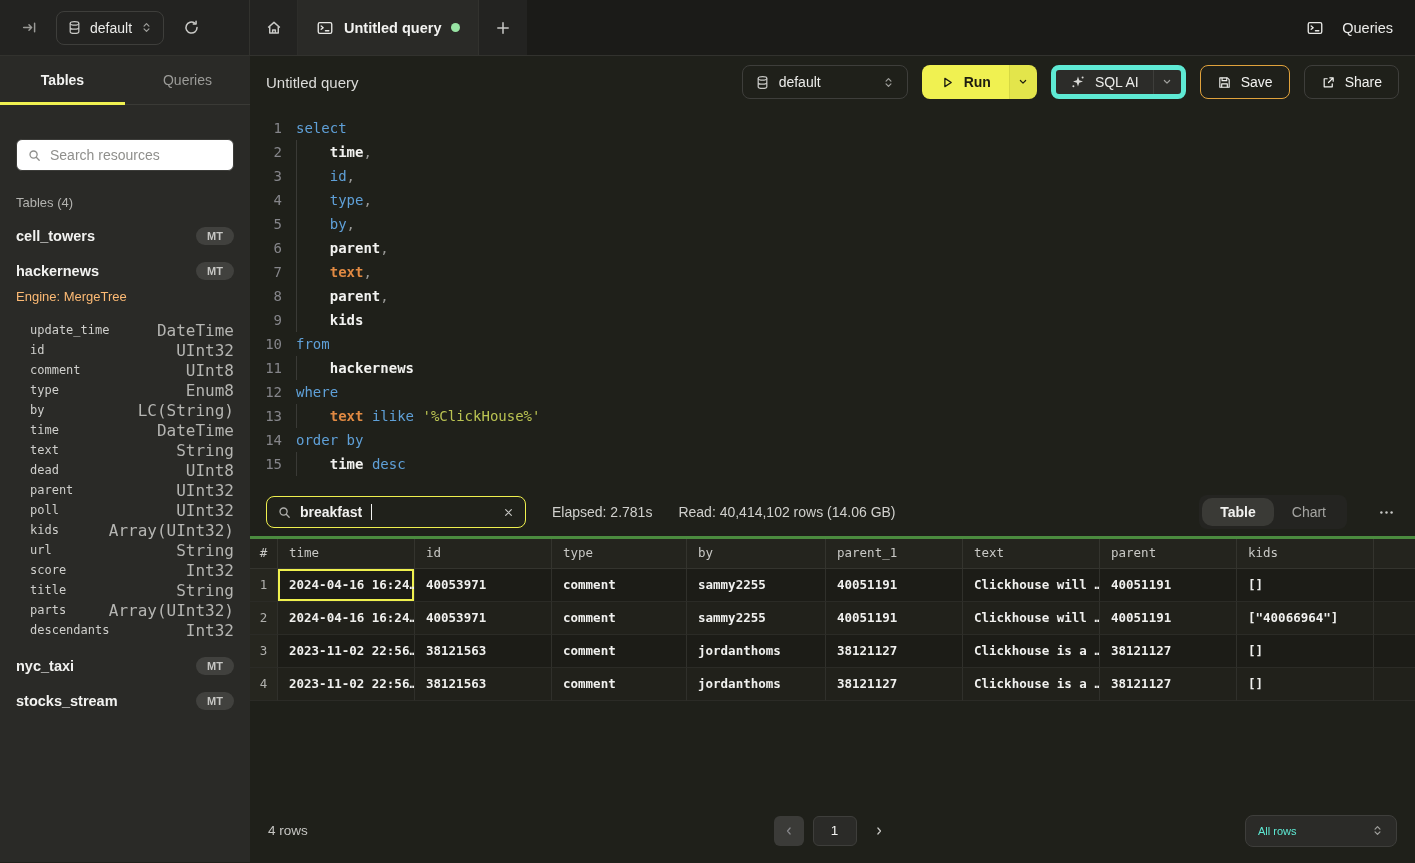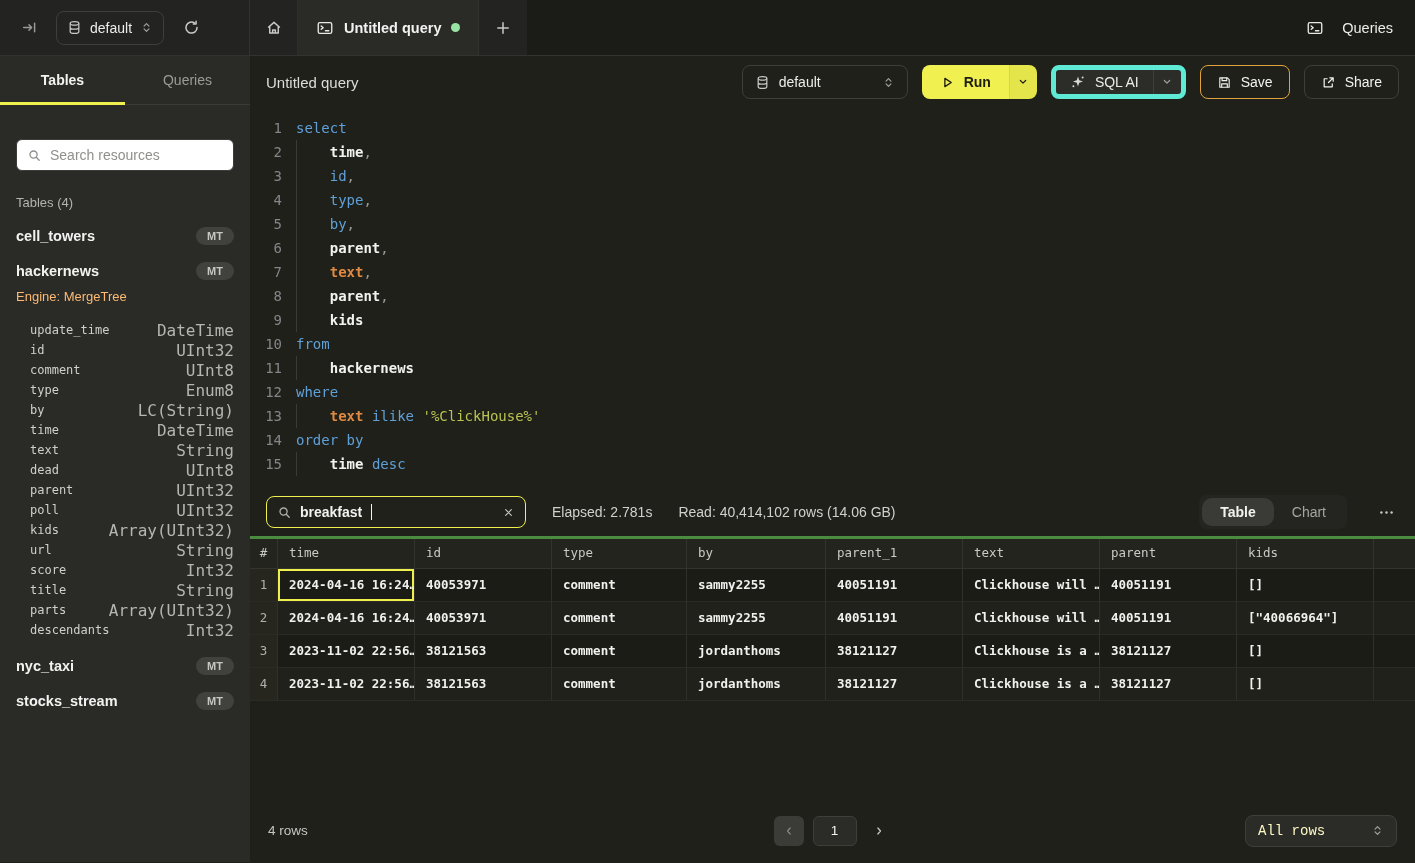--- a/index.html
+++ b/index.html
@@ -110,21 +110,21 @@
   .rt-row .cell.selected { box-shadow:inset 0 0 0 2px #eff04e; }
 
   
   .footer { height:63px; flex:none; display:flex; align-items:center; padding:0 18px; position:relative; }
   .rowcount { font-size:13.5px; color:#c5c5c2; }
   .pager { position:absolute; left:50%; transform:translateX(-50%); display:flex; align-items:center; gap:9px; }
   .pg-prev { width:30px; height:30px; border-radius:6px; background:#3b3b38; display:flex; align-items:center; justify-content:center; cursor:default; }
   .pg-page { width:44px; height:30px; border-radius:6px; background:#2b2b28; border:1px solid #3e3e3b; display:flex; align-items:center; justify-content:center; font-size:13.5px; color:#f2f2f0; cursor:text; }
   .pg-next { width:26px; height:30px; display:flex; align-items:center; justify-content:center; cursor:pointer; }
   .pagesize-select { margin-left:auto; width:152px; height:32px; border:1px solid #3e3e3b; border-radius:8px; background:#2b2b28; display:flex; align-items:center; padding:0 12px; gap:8px; cursor:pointer; }
-  .pagesize-select .lbl { flex:1; font-size:14px; color:#fef9c3;font-family:Liberation Mono, monospace; }
+  .pagesize-select .lbl { flex:1; font-size:11px; color:#5eead4; }
 </style>
 </head>
 <body>
 
 <div class="topbar">
   <div class="topbar-left">
     <span class="iconbtn">
       <svg width="17" height="17" viewBox="0 0 16 16" fill="none" stroke="#9a9a97" stroke-width="1.4" stroke-linecap="round" stroke-linejoin="round">
           <path d="M2.5 8h7.5M7.5 5.5 10 8l-2.5 2.5M12.8 4v8"></path>
         </svg>

